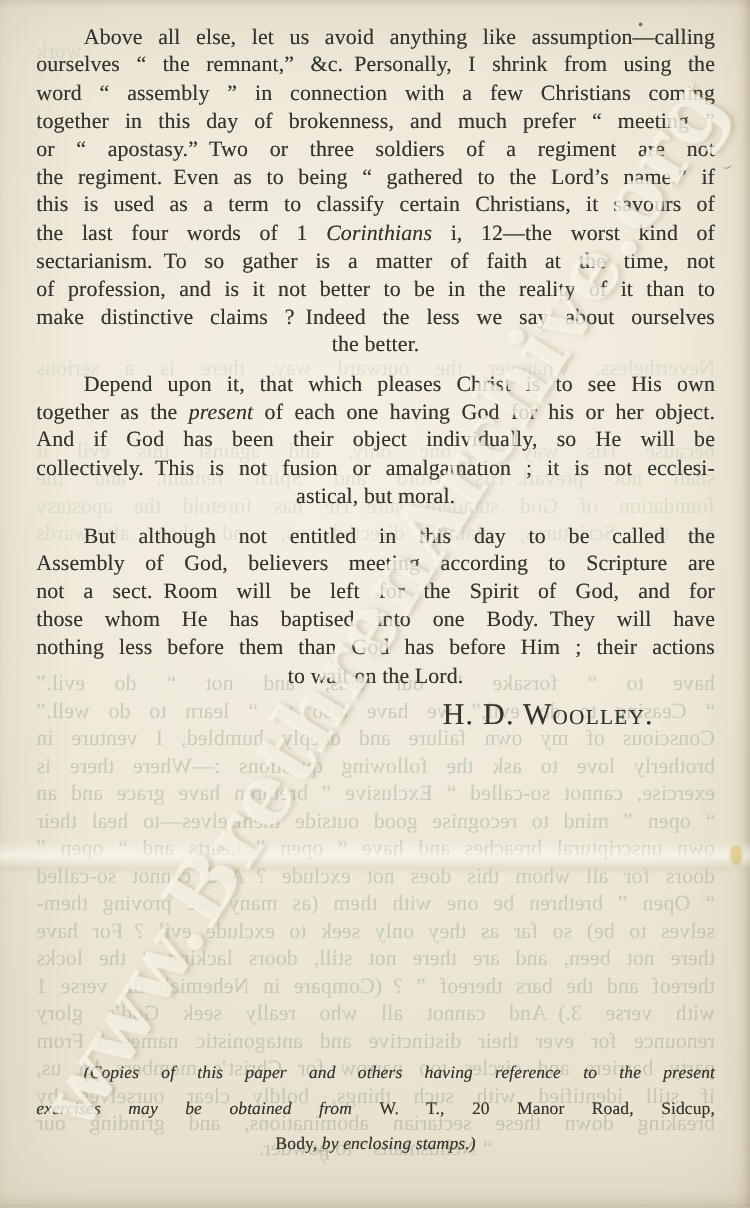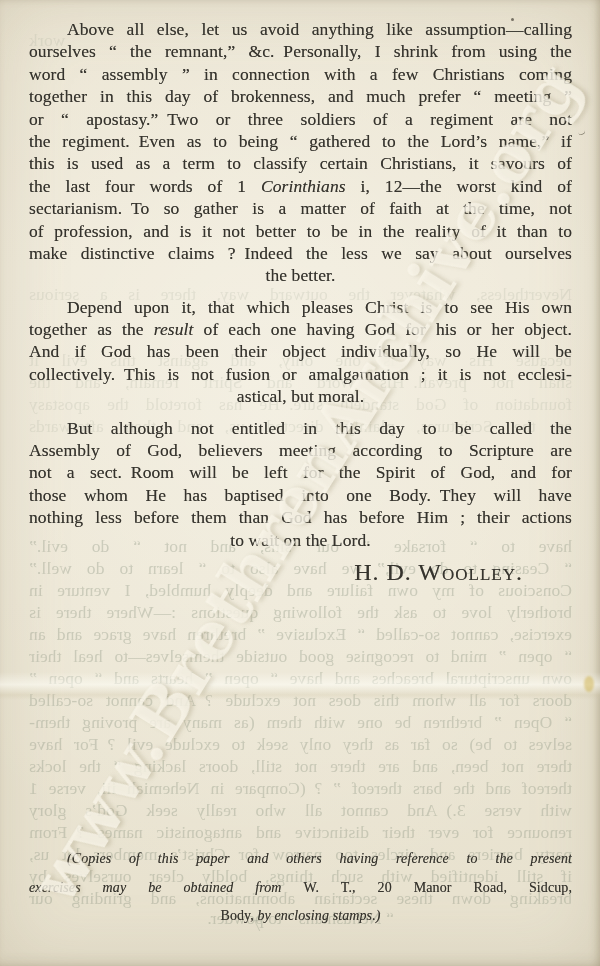--- a/index.html
+++ b/index.html
@@ -181,21 +181,21 @@
           <div class="jline">the regiment. Even as to being “ gathered to the Lord’s name,” if</div>
           <div class="jline">this is used as a term to classify certain Christians, it savours of</div>
           <div class="jline">the last four words of 1 <i>Corinthians</i> i, 12—the worst kind of</div>
           <div class="jline">sectarianism. To so gather is a matter of faith at the time, not</div>
           <div class="jline">of profession, and is it not better to be in the reality of it than to</div>
           <div class="jline">make distinctive claims ? Indeed the less we say about ourselves</div>
           <div class="jline last">the better.</div>
         </div>
         <div class="para">
           <div class="jline first">Depend upon it, that which pleases Christ is to see His own</div>
-          <div class="jline">together as the <i>result</i> of each one having God for his or her object.</div>
+          <div class="jline">together as the <i>present</i> of each one having God for his or her object.</div>
           <div class="jline">And if God has been their object individually, so He will be</div>
           <div class="jline">collectively. This is not fusion or amalgamation ; it is not ecclesi-</div>
           <div class="jline last">astical, but moral.</div>
         </div>
         <div class="para">
           <div class="jline first">But although not entitled in this day to be called the</div>
           <div class="jline">Assembly of God, believers meeting according to Scripture are</div>
           <div class="jline">not a sect. Room will be left for the Spirit of God, and for</div>
           <div class="jline">those whom He has baptised into one Body. They will have</div>
           <div class="jline">nothing less before them than God has before Him ; their actions</div>

